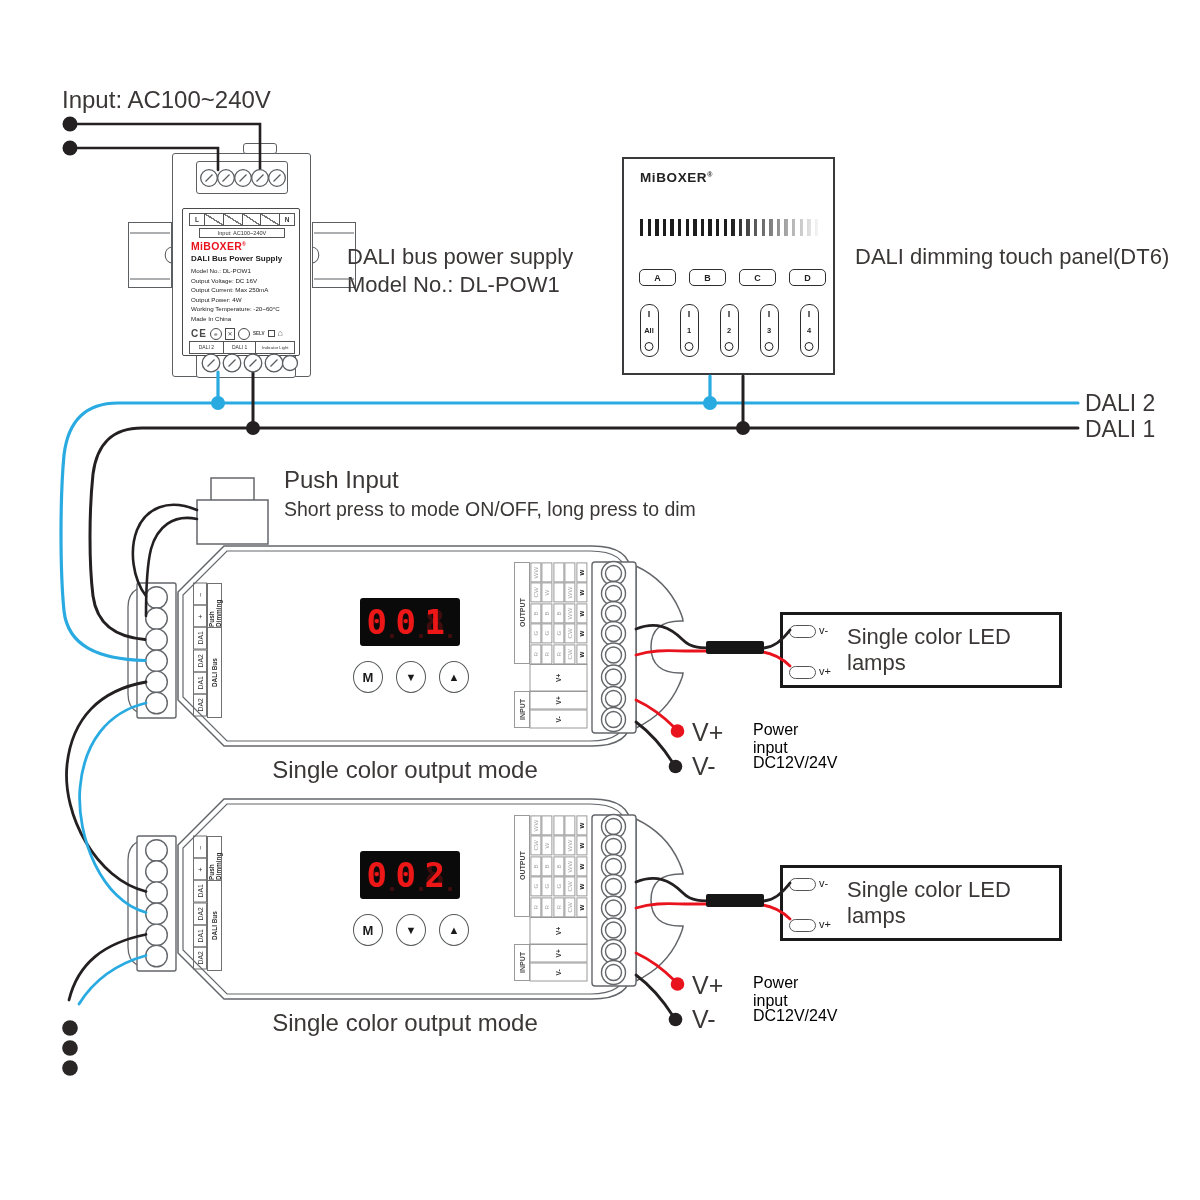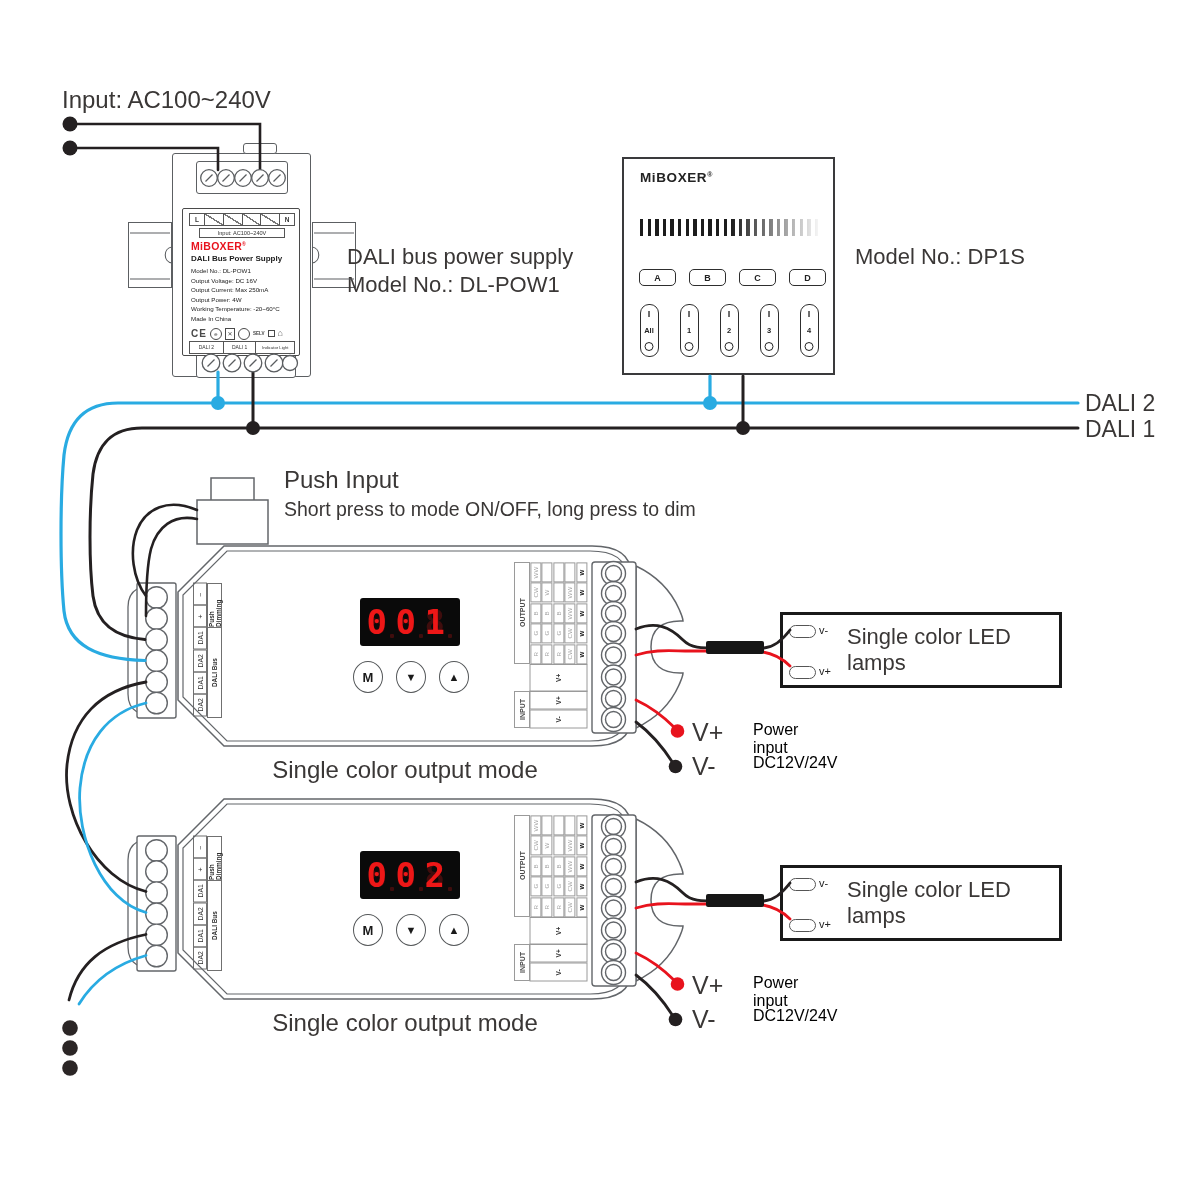--- a/index.html
+++ b/index.html
@@ -166,21 +166,21 @@
       <div class="zcirc"></div>
     </div>
     <div class="zone" style="left: 175.5px;">
       <div class="zmark">I</div>
       <div class="zlabel">4</div>
       <div class="zcirc"></div>
     </div>
   </div>
 
 <div class="abs h22" style="left:855px;top:243px">
-  <div>Model No.: DP1S</div>
+  <div>DALI dimming touch panel(DT6)</div>
 </div>
 
 <div class="abs h23" style="left:1085px;top:390px">DALI 2</div>
 <div class="abs h23" style="left:1085px;top:416px">DALI 1</div>
 
 <div class="abs" style="left:284px;top:466px;font-size:24px">Push Input</div>
 <div class="abs" style="left:284px;top:498px;font-size:19.5px">Short press to mode ON/OFF, long press to dim</div>
 
 <div class="abs" style="left:0;top:0">
   <div class="abs ptable" style="left:193px;top:583px;width:29px;height:135px">

